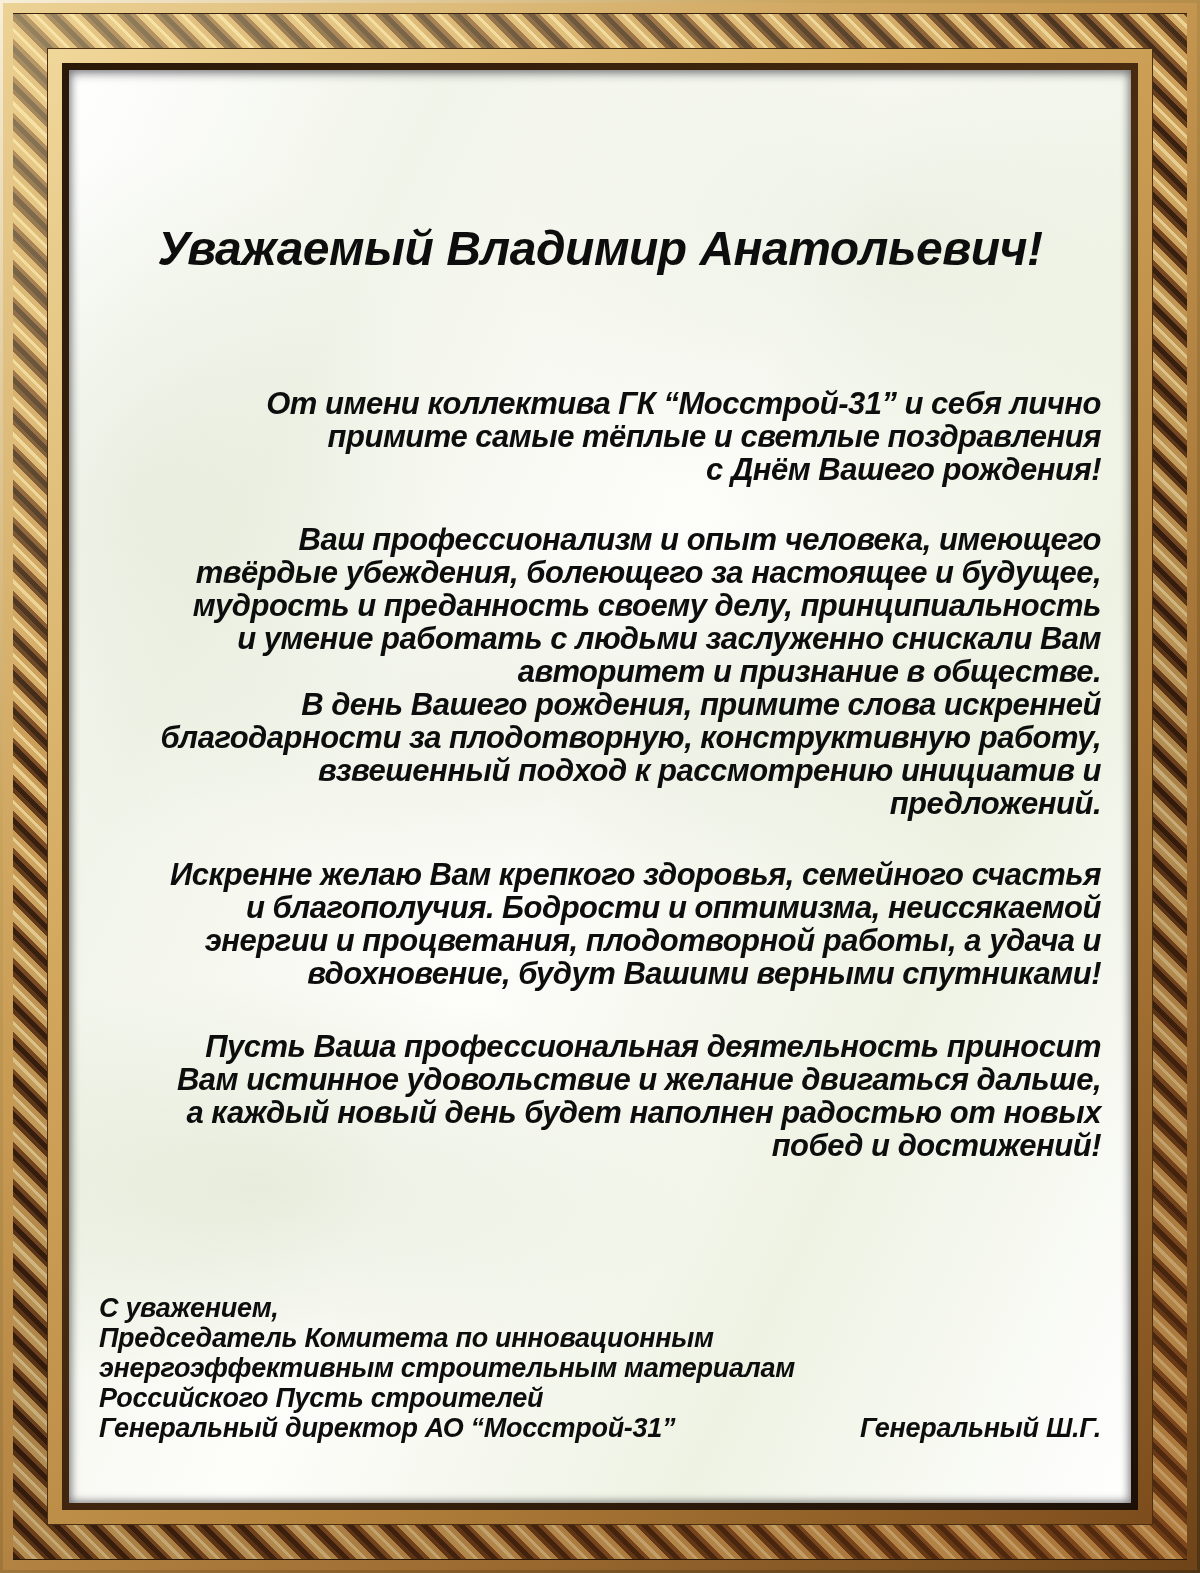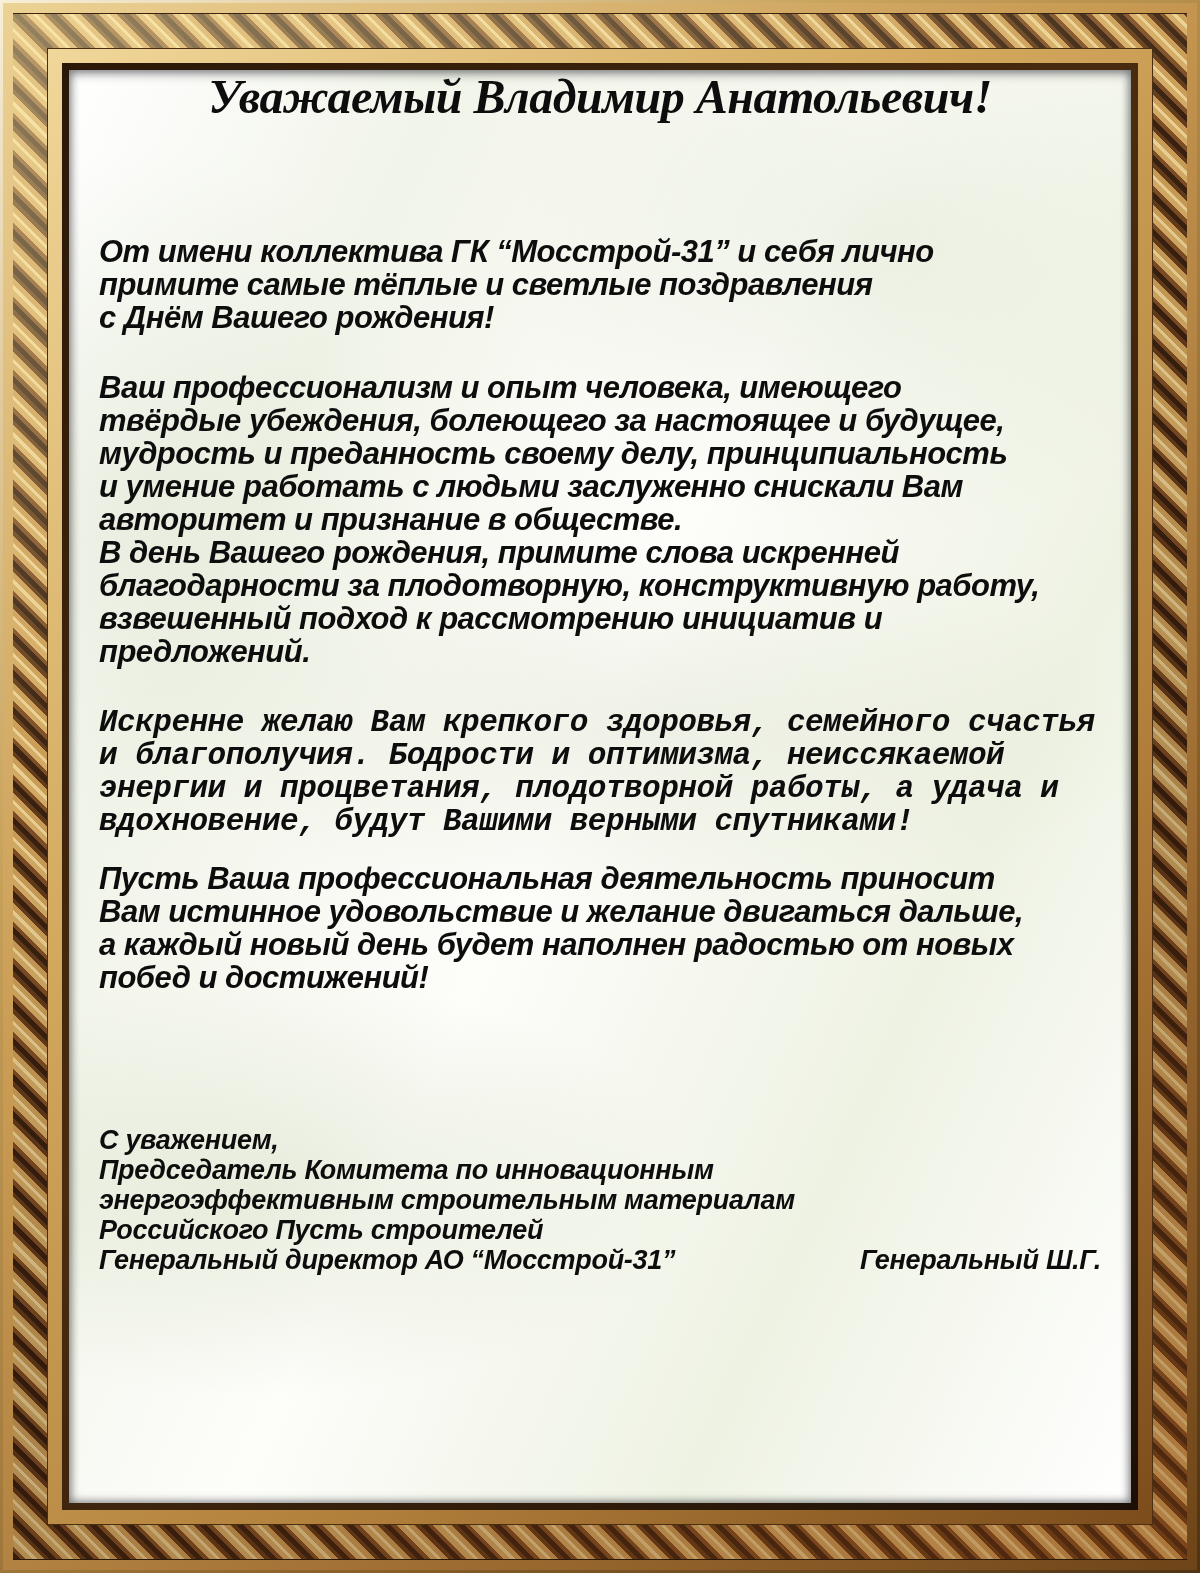--- a/index.html
+++ b/index.html
@@ -81,43 +81,43 @@
   .content {
     box-sizing: border-box;
     width: 100%;
     height: 100%;
     padding: 0 30px;
   }
 
   
   .salutation {
     margin: 0;
+    padding-top: 152px;
     font-style: italic;
     font-weight: 700;
     font-size: 48px;
     line-height: 1.12;
     text-align: center;
     letter-spacing: -0.5px;
     white-space: pre-line;
-    font-family: Liberation Serif, serif;
   }
   .para {
     margin: 0;
     font-style: italic;
     font-weight: 700;
     font-size: 31px;
     line-height: 33px;
-    text-align: left;
+    text-align: right;
     letter-spacing: -0.5px;
     white-space: pre-line;
   }
   .para-1 { margin-top: 111px; }
   .para-2 { margin-top: 37px; }
-  .para-3 { margin-top: 38px; font-family: Liberation Mono, monospace; }
-  .para-4 { margin-top: 24px; }
+  .para-3 { margin-top: 38px; }
+  .para-4 { margin-top: 40px; }
 
   .signature {
     margin-top: 131px;
     font-style: italic;
     font-weight: 700;
     font-size: 27px;
     line-height: 30px;
     letter-spacing: -0.3px;
     text-align: left;
   }

